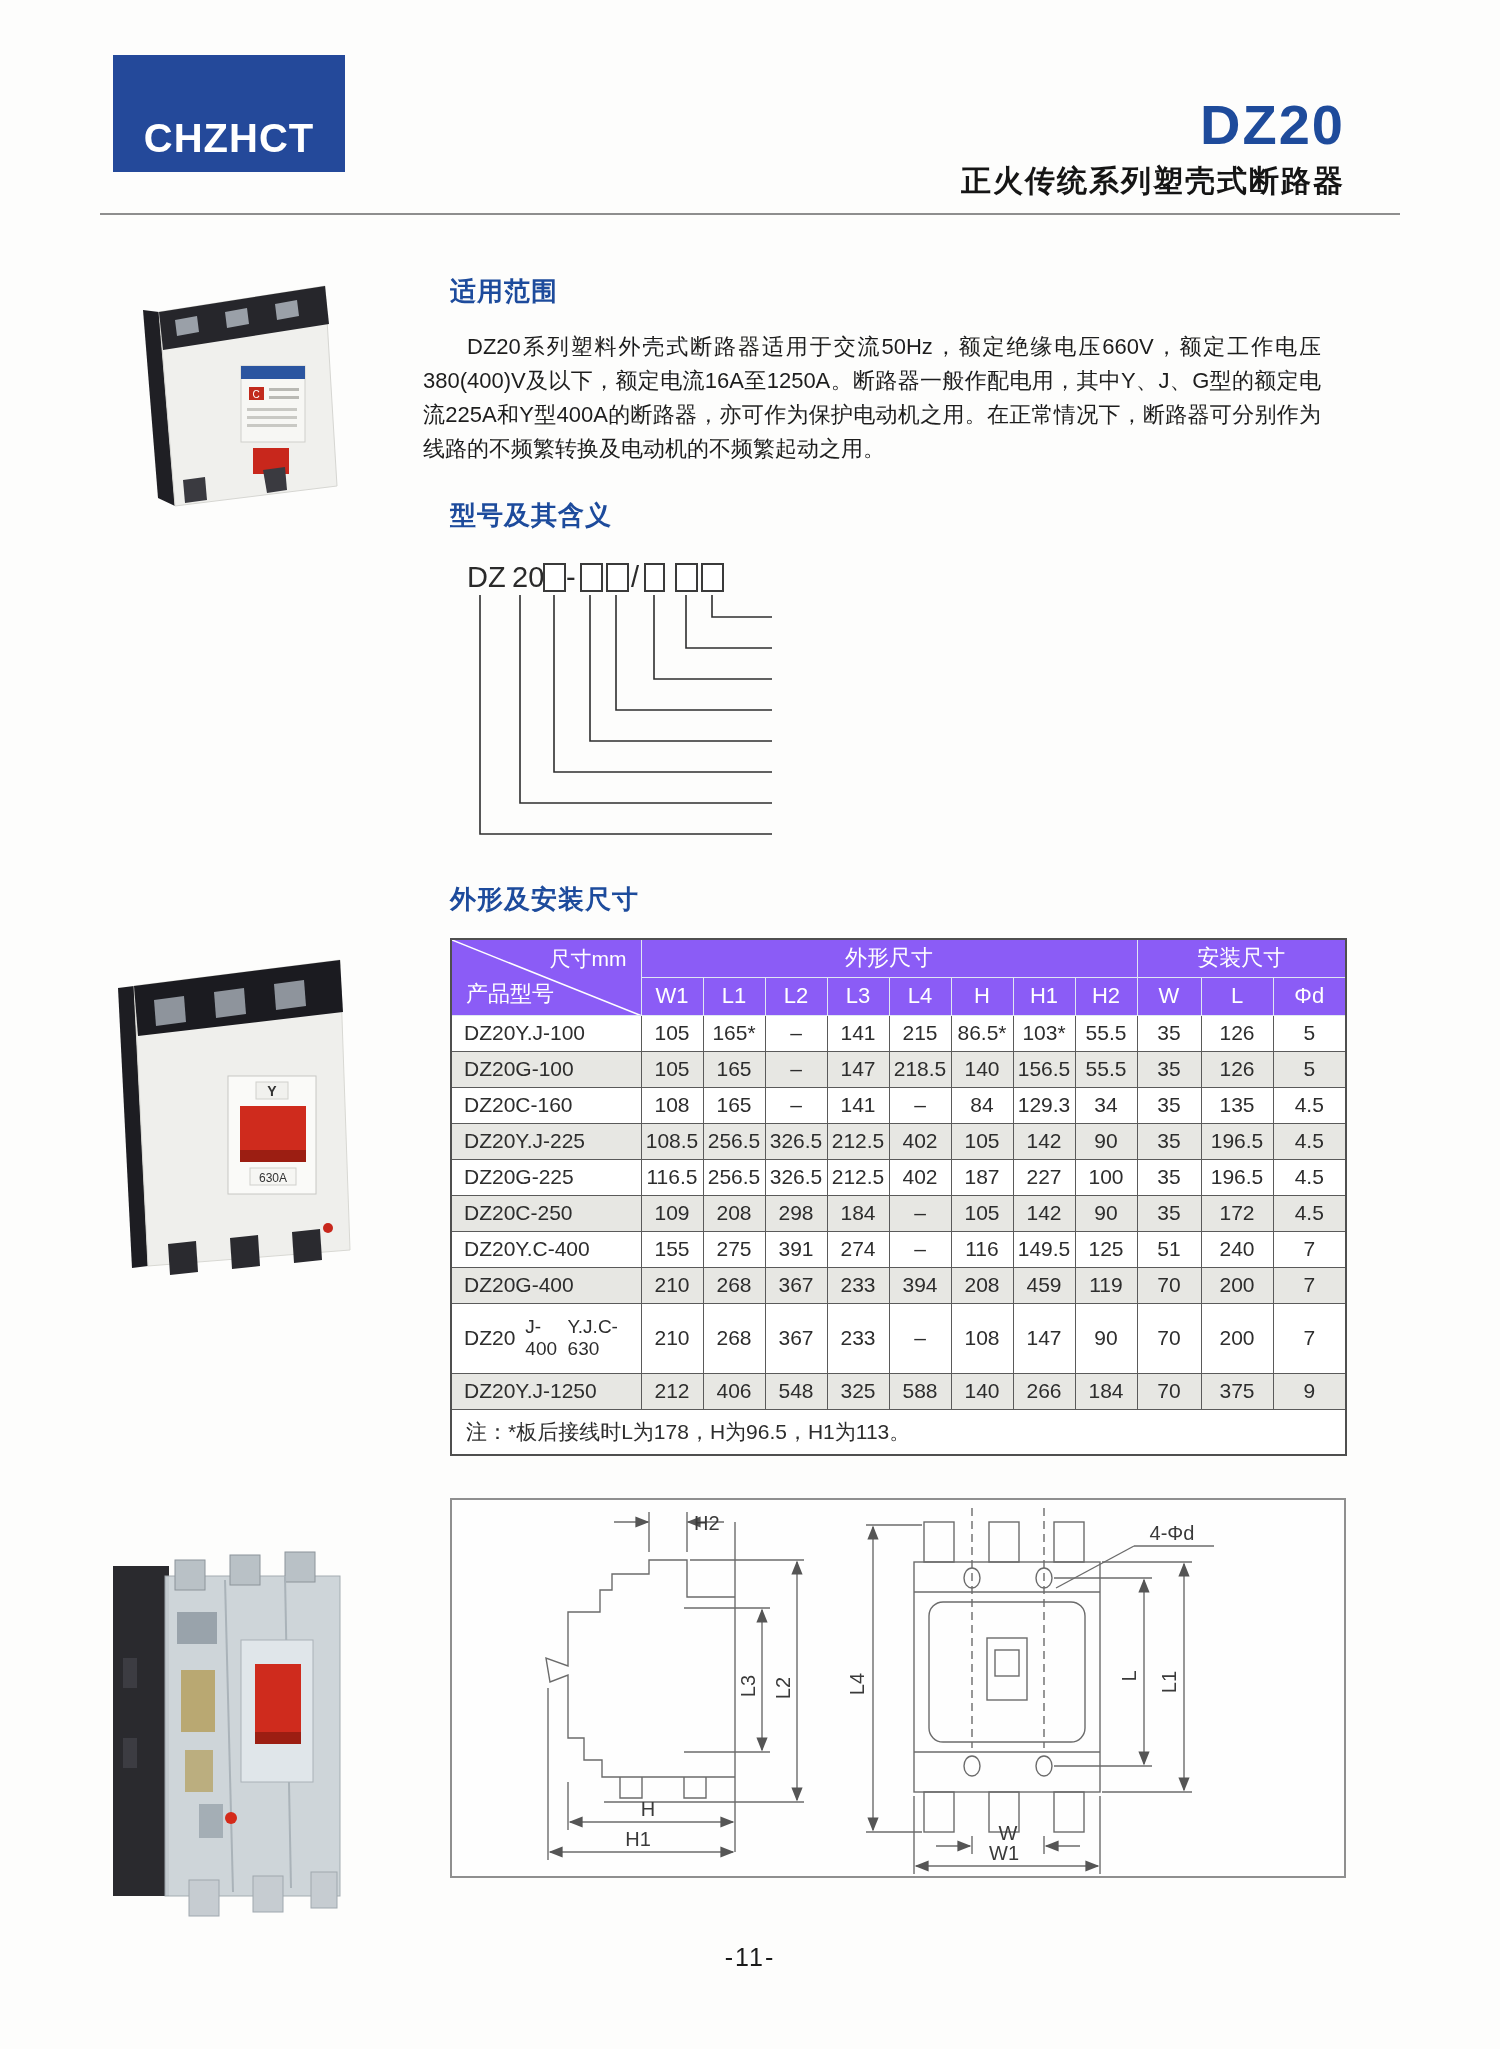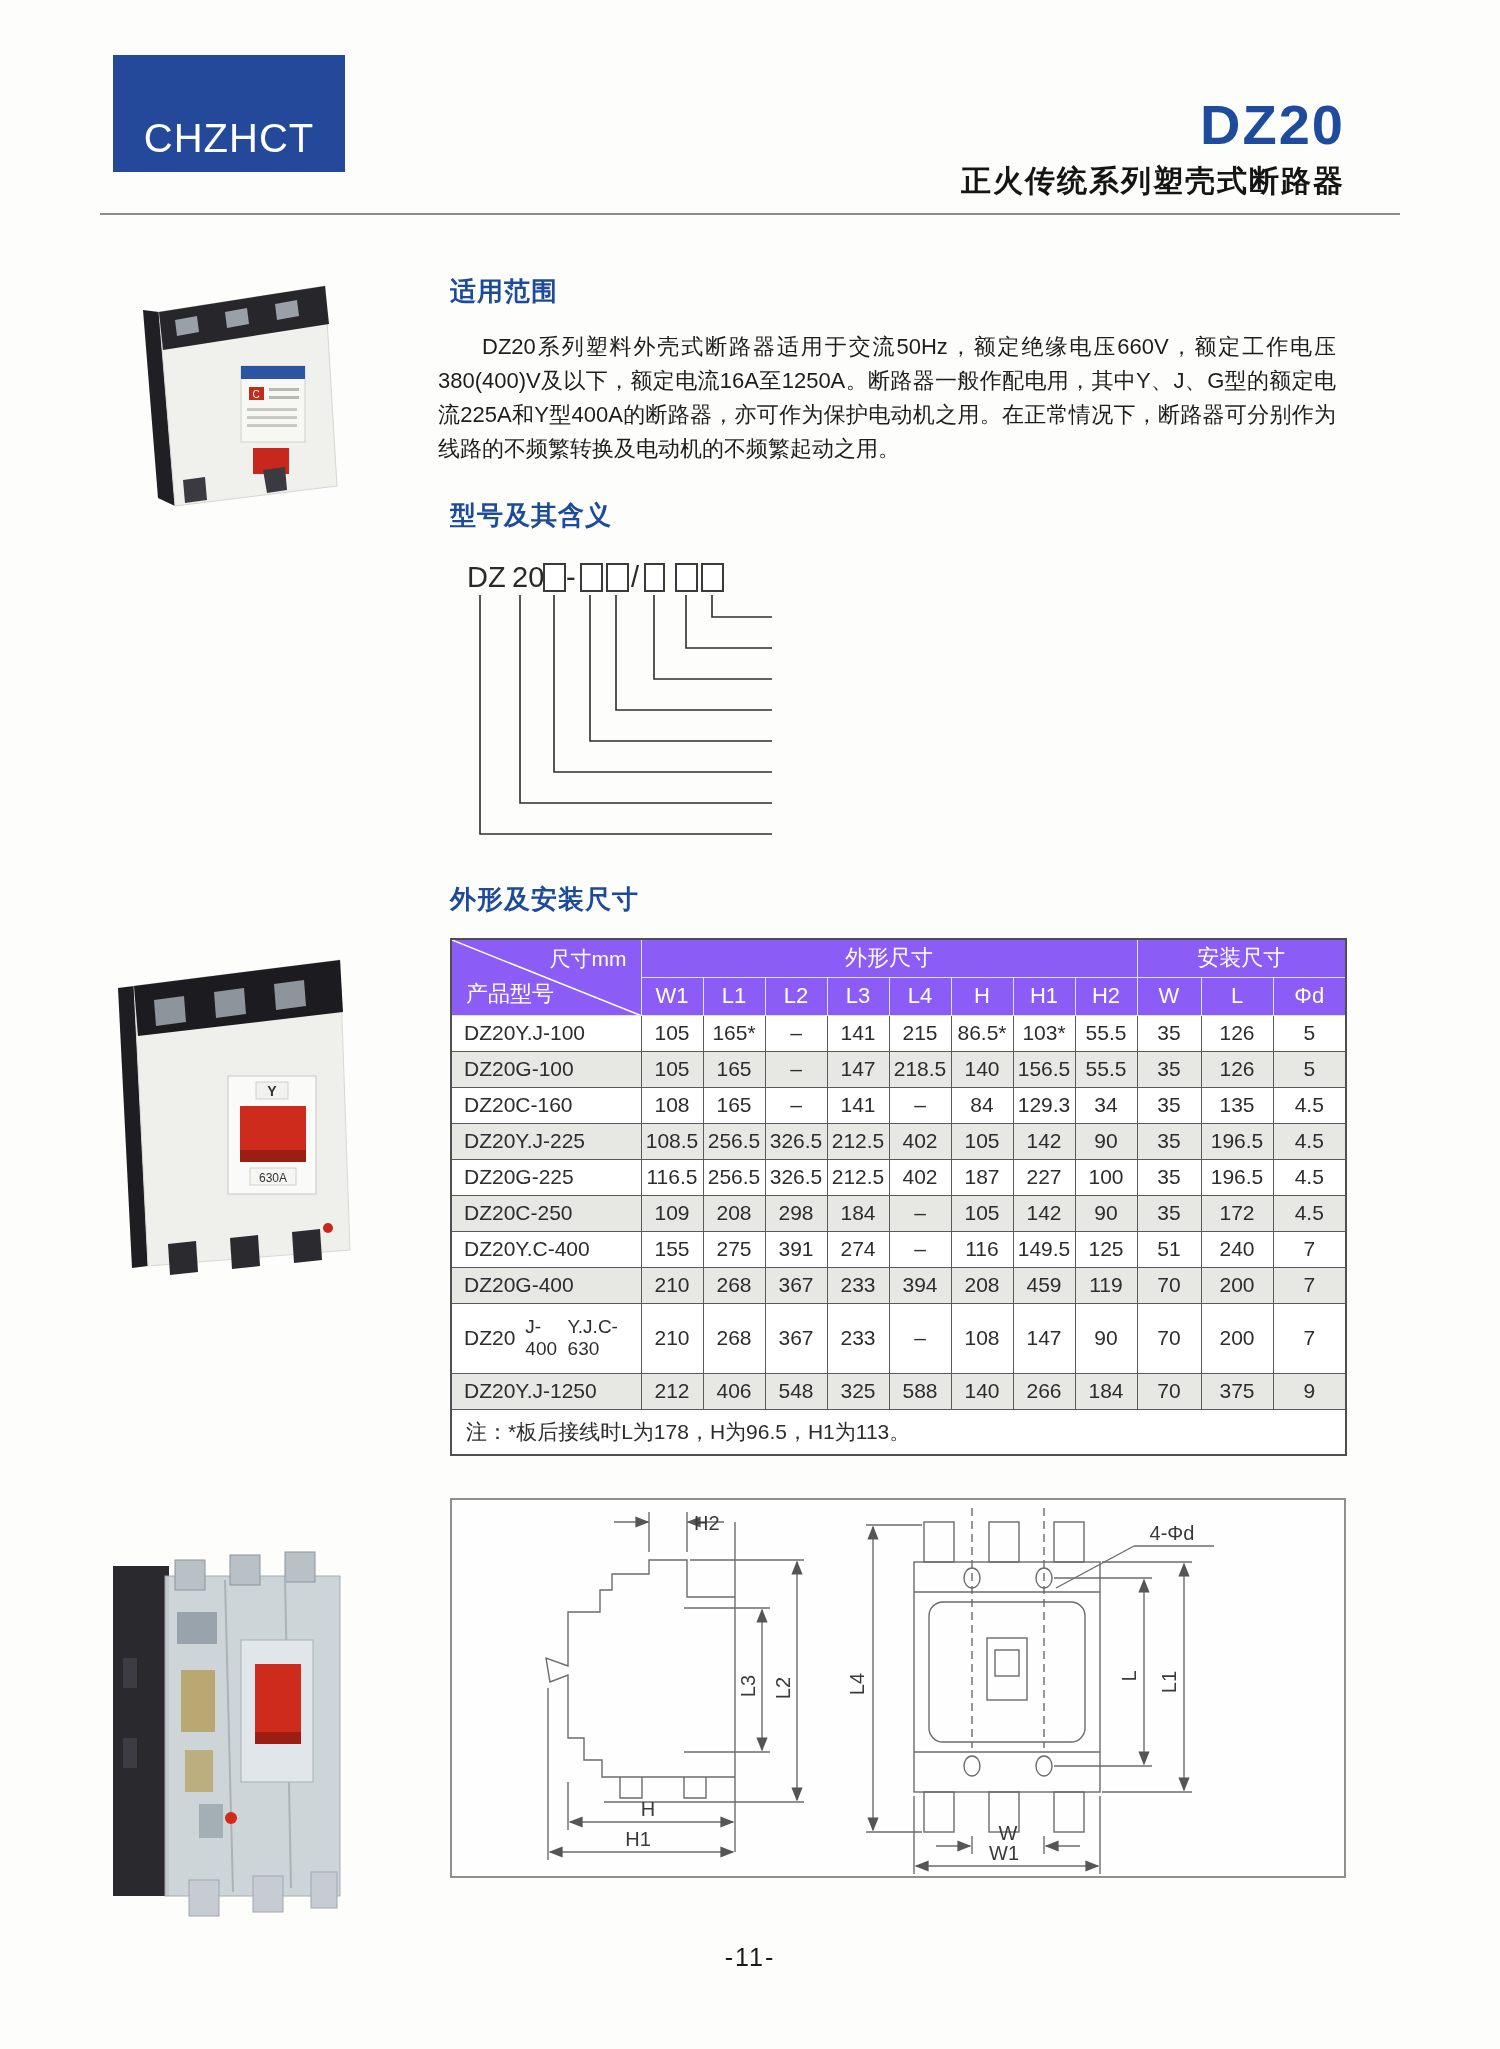--- a/index.html
+++ b/index.html
@@ -2,33 +2,33 @@
 <html><head>
 <meta charset="utf-8">
 <style>
   html,body{margin:0;padding:0;background:#ffffff;}
   .page{position:relative;width:1500px;height:2049px;background:#fdfdfc;overflow:hidden;
         font-family:"Liberation Sans",sans-serif;color:#222;}
 
   
   .logo{position:absolute;left:113px;top:55px;width:232px;height:117px;background:#24499a;
         display:flex;align-items:flex-end;justify-content:center;padding-bottom:14px;box-sizing:border-box;}
-  .logo span{color:#ffffff;font-weight:normal;font-size:40px;letter-spacing:1px;line-height:1;text-align:center;}
+  .logo span{color:#ffffff;font-weight:bold;font-size:40px;letter-spacing:1px;line-height:1;text-align:center;}
   .title-block{position:absolute;left:900px;top:96px;width:445px;text-align:right;}
   .product-code{font-size:56px;font-weight:bold;color:#1e4b9b;line-height:1.05;letter-spacing:2px;}
   .subtitle{font-size:30px;font-weight:bold;color:#151515;margin-top:6px;letter-spacing:2px;}
   .rule{position:absolute;left:100px;top:213px;width:1300px;height:2px;background:#8e8e8e;}
 
   
   .sec-title{position:absolute;left:450px;font-size:26px;font-weight:bold;color:#1d4b9c;letter-spacing:1px;text-align:center;}
   #scope-title{top:274px;}
   #model-title{top:498px;}
   #dims-title{top:882px;}
 
-  .scope-body{position:absolute;left:438px;top:330px;width:898px;font-size:22px;line-height:34px;
+  .scope-body{position:absolute;left:423px;top:330px;width:898px;font-size:22px;line-height:34px;
               color:#1d1d1d;text-indent:2em;text-align:justify;}
 
   
   #model-diagram{position:absolute;left:450px;top:548px;}
   #model-label-list{position:absolute;left:785px;top:604px;width:420px;height:260px;}
   .model-label{position:absolute;left:0;height:26px;font-size:22px;color:#141414;white-space:nowrap;line-height:26px;}
 
   
   .dims-table{position:absolute;left:450px;top:938px;border-collapse:collapse;table-layout:fixed;
               width:895px;border:2px solid #4f4f4f;}

